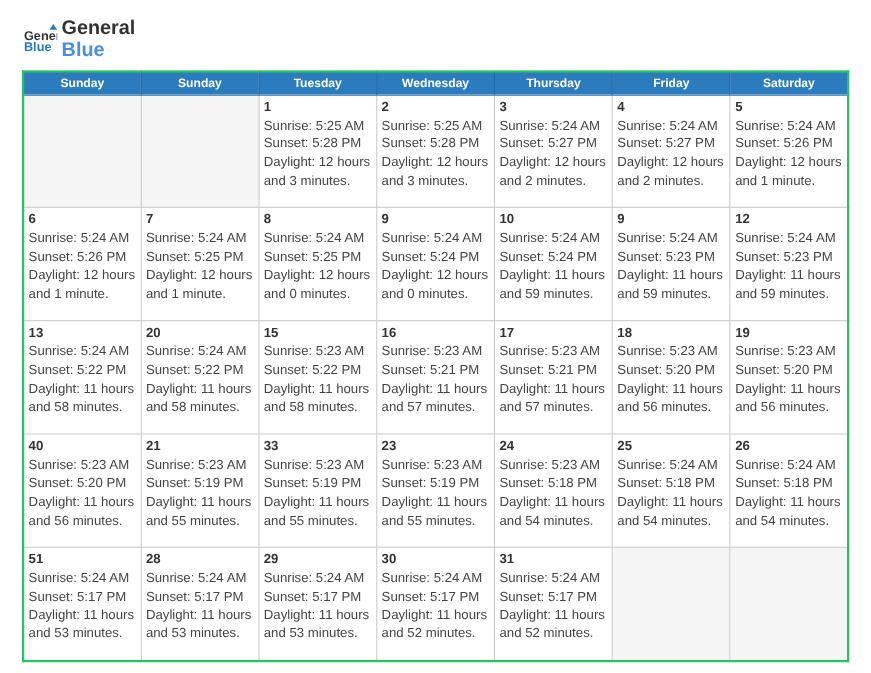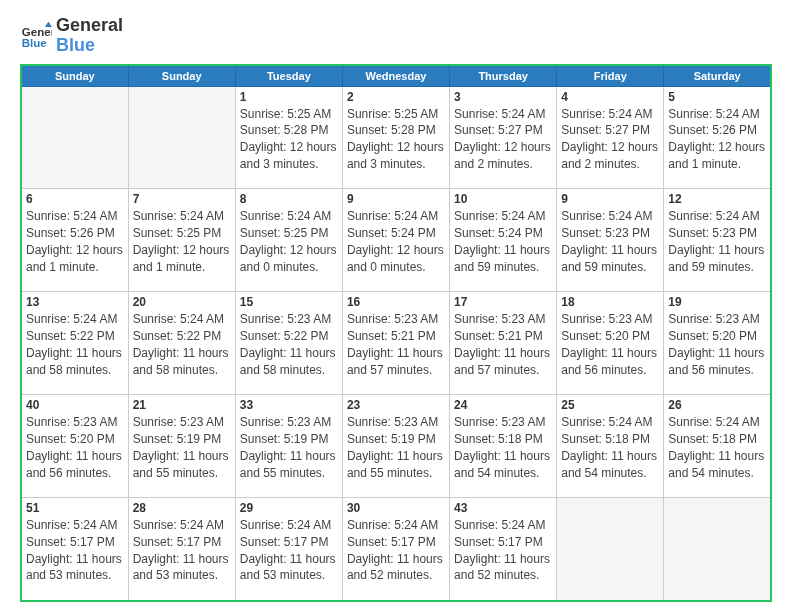--- a/index.html
+++ b/index.html
@@ -320,21 +320,21 @@
 Sunset: 5:17 PM
 Daylight: 11 hours and 53 minutes.</div>
           </td>
           <td>
             <span class="day-num">30</span>
             <div class="day-detail" style="white-space: pre-line;">Sunrise: 5:24 AM
 Sunset: 5:17 PM
 Daylight: 11 hours and 52 minutes.</div>
           </td>
           <td>
-            <span class="day-num">43</span>
+            <span class="day-num">31</span>
             <div class="day-detail" style="white-space: pre-line;">Sunrise: 5:24 AM
 Sunset: 5:17 PM
 Daylight: 11 hours and 52 minutes.</div>
           </td>
           <td class="empty"></td>
           <td class="empty"></td>
         </tr>
       </tbody>
   </table>
 </div>

